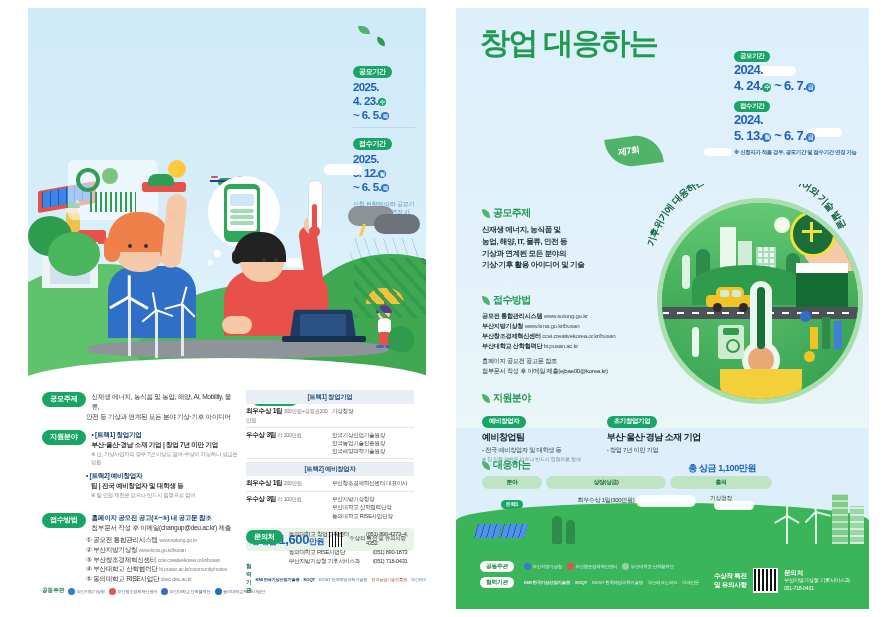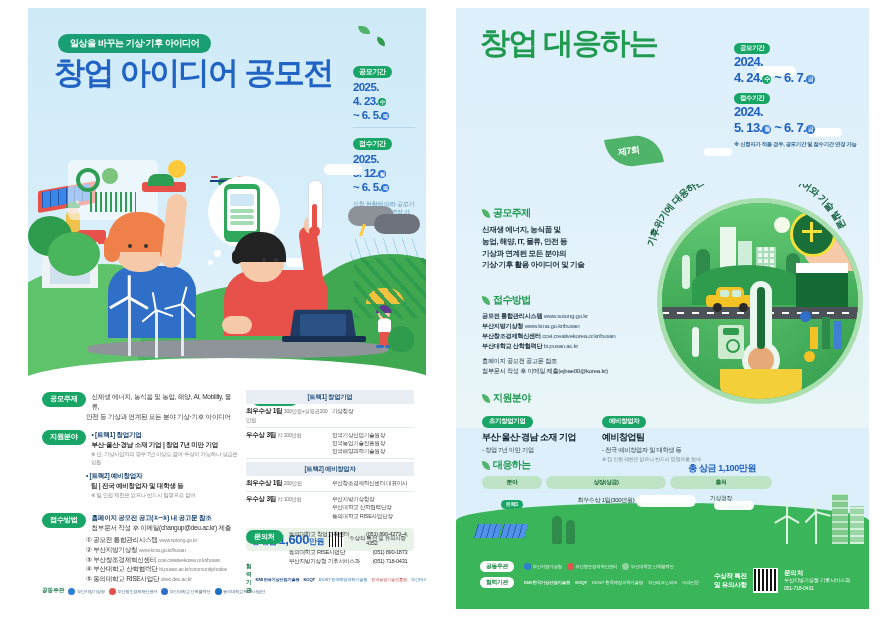--- a/index.html
+++ b/index.html
@@ -71,21 +71,21 @@
 
   
   .R-sky{position:absolute;left:0;top:0;width:413px;height:420px;
          background:linear-gradient(#dceffb 0%,#e3f2fb 60%,#eaf6f7 100%);}
   .R-title{position:absolute;left:24px;top:18px;width:250px;color:#1f9a4e;
            font-size:30px;font-weight:bold;line-height:1.14;letter-spacing:-1.6px;}
   .R-leaf{position:absolute;left:150px;top:128px;width:56px;height:30px;background:#4fb36a;
           border-radius:0 28px 0 28px;transform:rotate(-8deg);}
   .R-leaf span{position:absolute;left:12px;top:8px;color:#fff;font-size:9px;font-weight:bold;
                letter-spacing:-.5px;}
-  .R-dates{position:absolute;left:278px;top:28px;width:128px;}
+  .R-dates{position:absolute;left:278px;top:36px;width:128px;}
   .R-dates .lbl{display:inline-block;background:#19a566;color:#fff;border-radius:9px;
                 padding:1px 6px;font-size:6.4px;font-weight:bold;letter-spacing:-.3px;}
   .R-dates .dl{color:#1f5fbf;font-size:13px;font-weight:bold;line-height:1.24;letter-spacing:-.7px;}
   .R-dates .dayc{display:inline-block;width:9px;height:9px;border-radius:50%;background:#19a566;color:#fff;
                  font-size:6px;line-height:9px;text-align:center;vertical-align:1px;}
   .R-dates .dayb{background:#2a73d4;}
   .R-note{color:#2b5f8a;font-size:5.4px;font-weight:bold;letter-spacing:-.3px;margin-top:5px;}
 
   .rsec{position:absolute;}
   .rhead{display:flex;align-items:center;gap:3px;color:#1f9a4e;font-size:10px;font-weight:bold;
@@ -144,24 +144,22 @@
 <body>
 
 <div class="stage">
 
   <div class="poster posterL">
     <div class="L-sky"></div>
 
     <div style="position:absolute;left:330px;top:18px;width:12px;height:8px;background:#4fb36a;border-radius:0 8px 0 8px;"></div>
     <div style="position:absolute;left:348px;top:30px;width:10px;height:7px;background:#2f9b4c;border-radius:0 7px 0 7px;transform:rotate(20deg);"></div>
 
-    <div class="L-tagline">일상을 바꾸는 기상·기후 아이디어</div>
 
     <div class="L-title">
-      <span class="l2">창업 아이디어 공모전</span>
     </div>
 
     <div class="L-dates">
       <span class="lbl">공모기간</span>
       <div class="dl">2025.</div>
       <div class="dl">
         <span>4. 23.</span><span class="dayc">수</span>
       </div>
       <div class="dl">
         <span>~ 6. 5.</span><span class="dayc dayb">목</span>
@@ -573,29 +571,29 @@
       </div>
     </div>
 
     <div class="rsec" style="left:26px;top:383px;width:290px;">
       <div class="rhead">
         <span class="leafic"></span>
         <span>지원분야</span>
       </div>
       <div class="fieldwrap">
         <div class="fieldcol">
-          <span class="cap">초기창업기업</span>
-          <div class="big">부산·울산·경남 소재 기업</div>
-          <div class="li">- 창업 7년 이만 기업</div>
-        </div>
-        <div class="fieldcol">
           <span class="cap">예비창업자</span>
           <div class="big">예비창업팀</div>
           <div class="li">- 전국 예비창업자 및 대학생 등</div>
           <div class="note">※ 팀 인원 제한은 없으나 반드시 팀명으로 참여</div>
+        </div>
+        <div class="fieldcol">
+          <span class="cap">초기창업기업</span>
+          <div class="big">부산·울산·경남 소재 기업</div>
+          <div class="li">- 창업 7년 이만 기업</div>
         </div>
       </div>
     </div>
 
     <div class="rsec" style="left:26px;top:450px;">
       <div class="rhead">
         <span class="leafic"></span>
         <span>대응하는</span>
       </div>
     </div>

